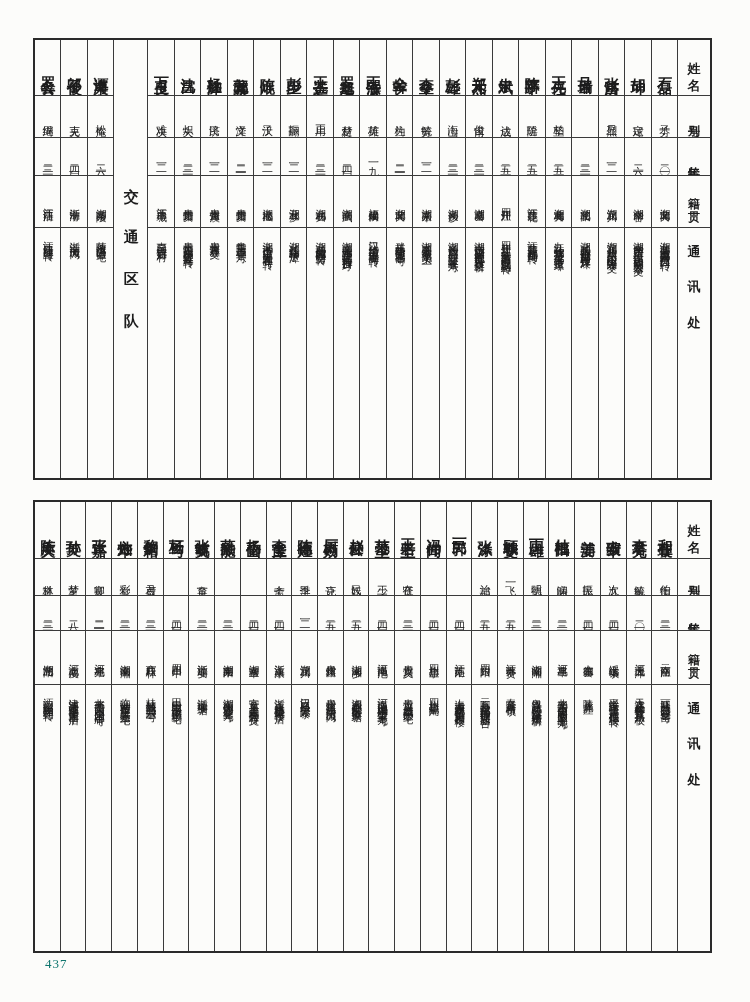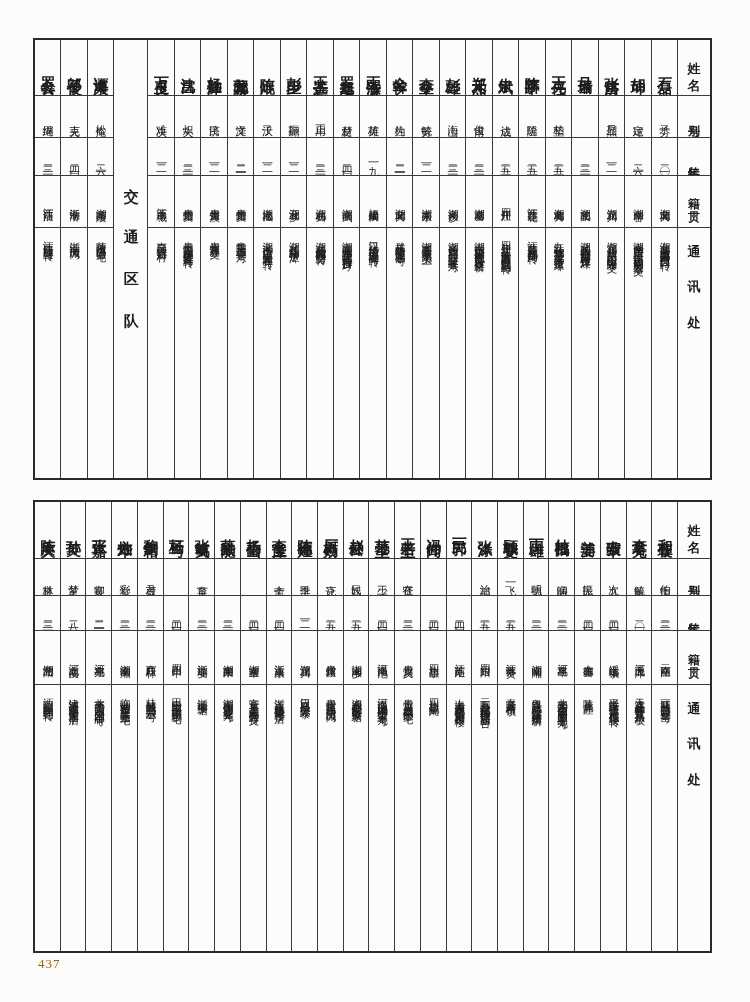--- a/index.html
+++ b/index.html
@@ -52,22 +52,22 @@
   .c-addr .vtext{font-size:10.5px;letter-spacing:1.5px;max-height:100%;}
   .d-cell .vtext{font-size:15px;font-weight:600;letter-spacing:42px;}
 
   .h-name .vtext{font-size:13px;font-weight:700;letter-spacing:16px;}
   .h-alias .vtext{font-size:12px;font-weight:700;letter-spacing:2px;}
   .h-age .vtext{font-size:12px;font-weight:700;letter-spacing:1px;}
   .h-native .vtext{font-size:12px;font-weight:700;letter-spacing:14px;}
   .h-addr .vtext{font-size:13px;font-weight:700;letter-spacing:36px;}
 
   .page-number{
-    position:absolute;left:38px;top:956px;
-    font-size:13px;letter-spacing:1px;color:#a16207;
+    position:absolute;left:45px;top:956px;
+    font-size:13px;letter-spacing:1px;color:#0f766e;
     font-family:"Liberation Serif","DejaVu Serif",serif;
   }
 </style>
 </head>
 <body>
 
 <div class="page">
   <div class="reg-table t-top">
       <div class="col header">
         <div class="cell c-name h-name">

